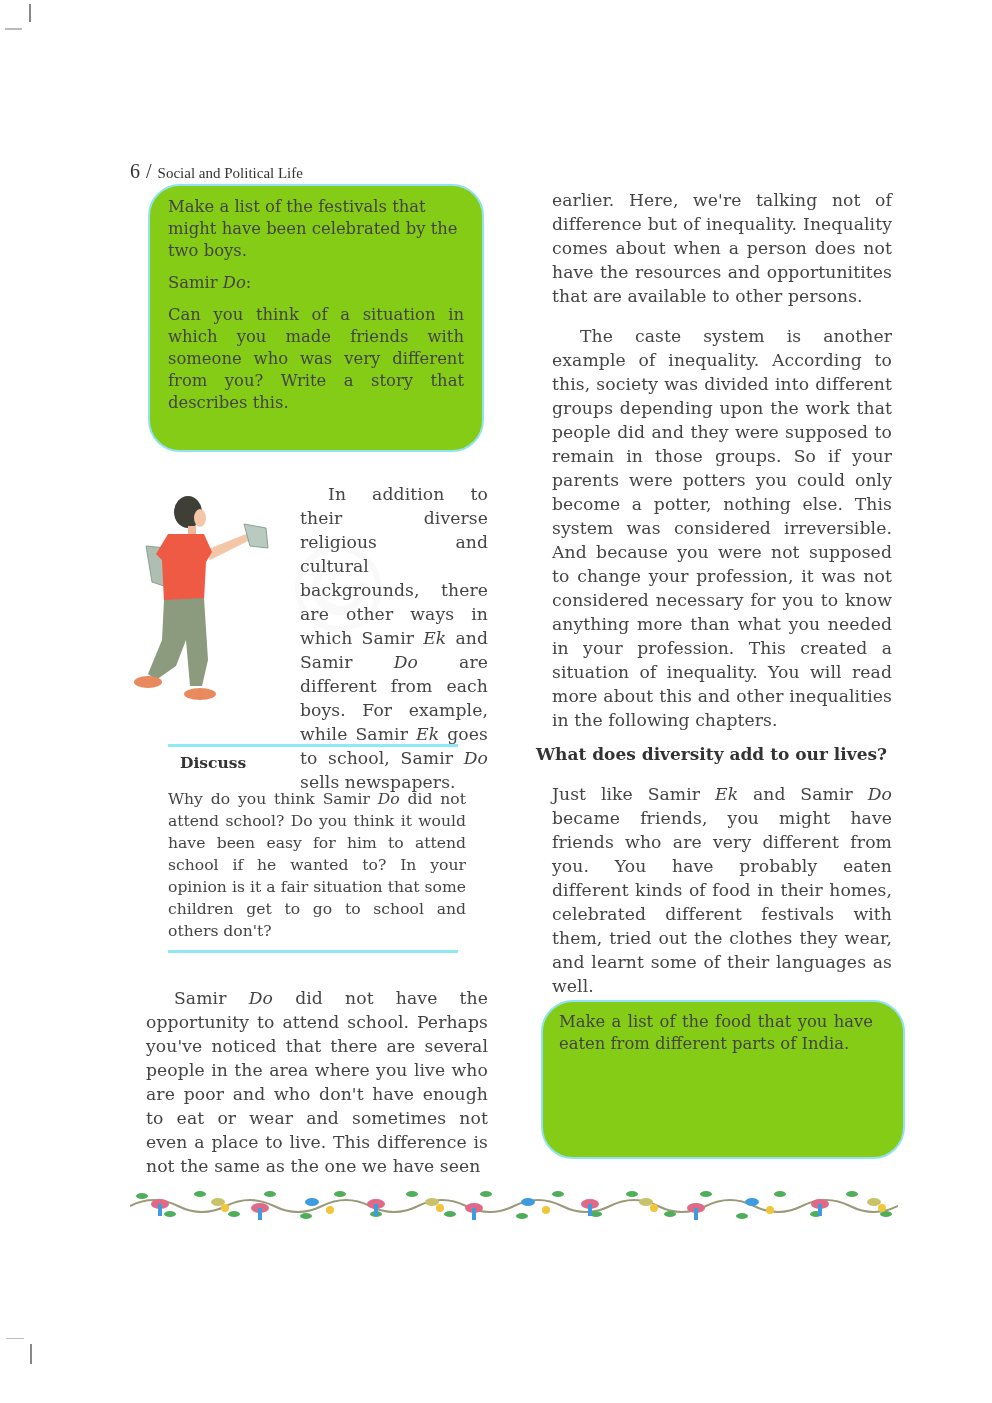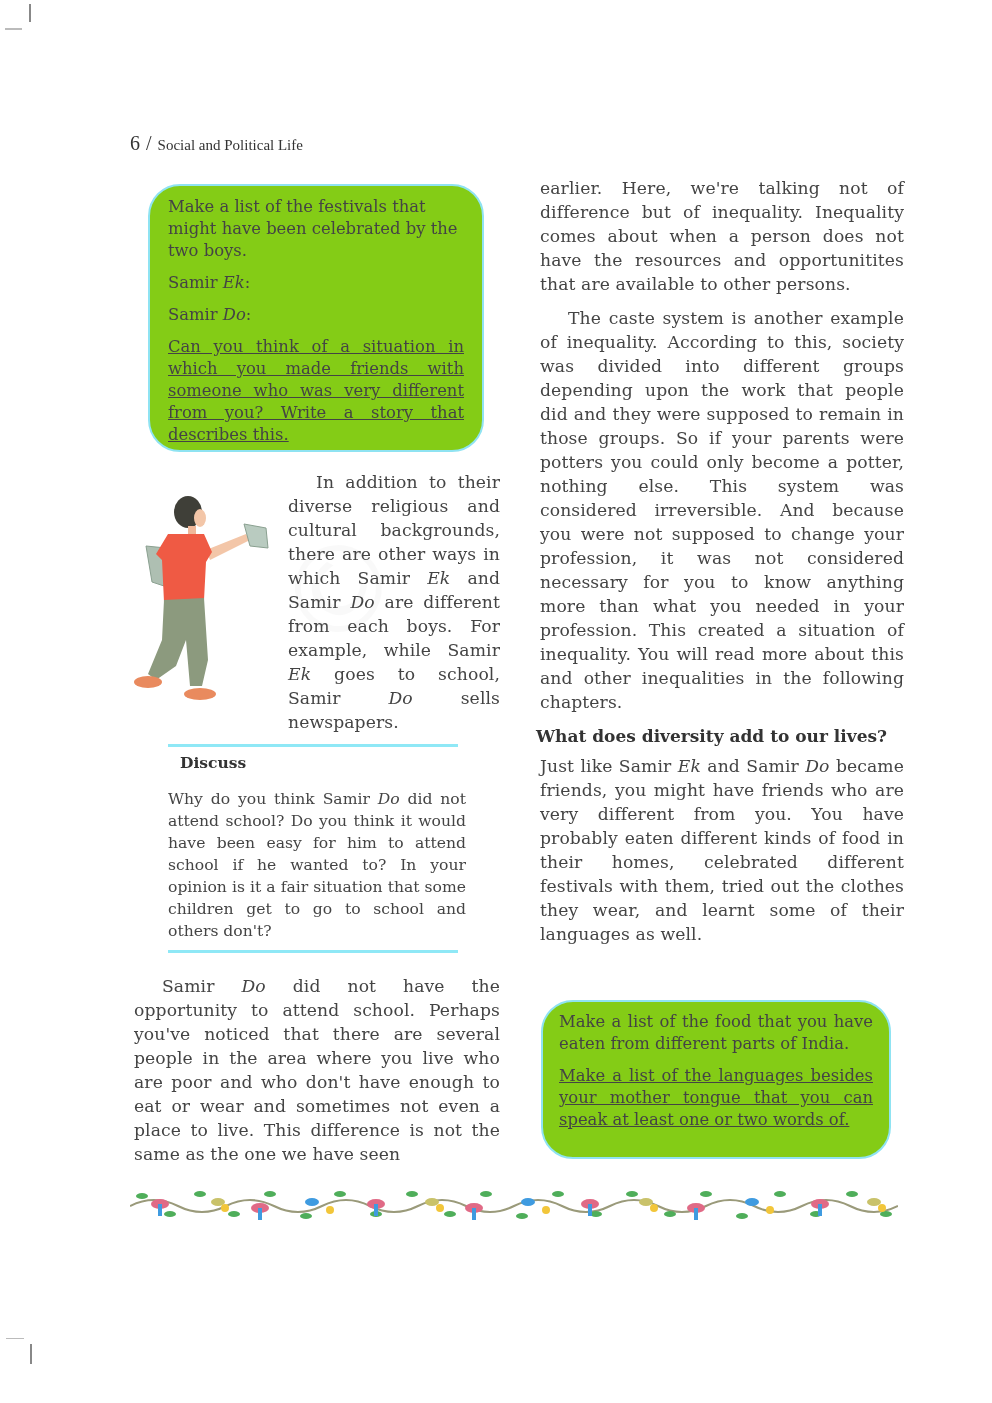--- a/index.html
+++ b/index.html
@@ -1,30 +1,30 @@
 <!DOCTYPE html>
 <html><head>
 <meta charset="utf-8">
 <style>
   html, body { margin: 0; padding: 0; background: #ffffff; }
   body { width: 992px; height: 1403px; position: relative; overflow: hidden;
          font-family: "DejaVu Serif", "Liberation Serif", serif; color: #444; }
   .crop { position: absolute; background: #888; }
-  .page-header { position: absolute; left: 130px; top: 132px; font-family: "Liberation Serif", serif; color: #333; }
+  .page-header { position: absolute; left: 130px; top: 160px; font-family: "Liberation Serif", serif; color: #333; }
   .page-header .num { font-size: 20px; }
   .page-header .slash { font-size: 20px; margin: 0 6px; }
   .page-header .title { font-size: 15px; }
   .col-right { position: absolute; left: 536px; top: 172px; width: 372px; }
-  .txt { font-size: 17.2px; line-height: 24px; text-align: justify; margin: 4px; letter-spacing: 0.1px; }
+  .txt { font-size: 17.2px; line-height: 24px; text-align: justify; margin: 16px; letter-spacing: 0.1px; }
   .txt.indent { text-indent: 28px; }
   .callout { border: 2px solid #8fe3f2; background: #84cc16; border-radius: 32px; }
   .callout p { font-size: 16.4px; line-height: 22px; margin: 0 0 10px 0; text-align: justify; }
-  .callout p:last-child { margin-bottom: 0; text-decoration: underline; }
+  .callout p:last-child { margin-bottom: 0; }
   .callout-1 { position: absolute; left: 148px; top: 184px; width: 296px; padding: 10px 18px 6px 18px; height: 248px; }
-  .callout-2 { position: absolute; left: 541px; top: 1000px; width: 314px; padding: 9px 16px 8px 16px; height: 138px; }
+  .callout-2 { position: absolute; left: 541px; top: 1000px; width: 314px; padding: 9px 30px 8px 16px; height: 138px; }
   .boy { position: absolute; left: 126px; top: 490px; width: 150px; height: 216px; }
   .intro { position: absolute; left: 284px; top: 466px; width: 220px; }
   .discuss { position: absolute; left: 168px; top: 744px; width: 298px; }
   .discuss .rule { height: 3px; background: #8fe8f6; width: 290px; }
   .discuss h4 { font-family: "DejaVu Serif", serif; font-weight: bold; font-size: 15.5px; margin: 6px 0 4px 12px; color: #333; }
   .discuss p { font-size: 15.6px; line-height: 22px; margin: 16px 0 8px 0; text-align: justify; }
   .para-left2 { position: absolute; left: 130px; top: 970px; width: 374px; }
   .heading { font-family: "DejaVu Serif", serif; font-weight: bold; font-size: 17px; line-height: 24px; margin: 0; color: #333; text-align: justify; }
   .border { position: absolute; left: 130px; top: 1180px; width: 768px; height: 46px; }
   .watermark { position: absolute; left: 280px; top: 520px; font-size: 120px; color: rgba(0,0,0,0.025); transform: rotate(-60deg); font-family: "DejaVu Sans", sans-serif; pointer-events: none; }
@@ -39,21 +39,20 @@
 <div class="crop" style="left:30px;top:1344px;width:2px;height:20px;"></div>
 
 <div class="watermark">©</div>
 
 <div class="page-header">
   <span class="num">6</span><span class="slash">/</span><span class="title">Social and Political Life</span>
 </div>
 
 <div class="callout callout-1">
   <p style="text-align:left;">Make a list of the festivals that might have been celebrated by the two boys.</p>
-  <p><span>Samir </span><i>Ek</i><span>:</span></p>
   <p><span>Samir </span><i>Do</i><span>:</span></p>
   <p>Can you think of a situation in which you made friends with someone who was very different from you?  Write a story that describes this.</p>
 </div>
 
 <svg class="boy" viewBox="0 0 150 216">
 
   <ellipse cx="62" cy="22" rx="14" ry="16" fill="#3f3f38"></ellipse>
 
   <ellipse cx="74" cy="28" rx="6" ry="9" fill="#f3c6a8"></ellipse>
   <rect x="62" y="36" width="8" height="8" fill="#f0b89a"></rect>
@@ -89,21 +88,20 @@
 
 <div class="col-right">
   <p class="txt" style="margin-bottom:10px;">earlier. Here, we're talking not of difference but of inequality. Inequality comes about when a person does not have the resources and opportunitites that are available to other persons.</p>
   <p class="txt indent" style="margin-bottom:10px;">The caste system is another example of inequality. According to this, society was divided into different groups depending upon the work that people did and they were supposed to remain in those groups. So if your parents were potters you could only become a potter, nothing else. This system was considered irreversible. And because you were not supposed to change your profession, it was not considered necessary for you to know anything more than what you needed in your profession. This created a situation of inequality. You will read more about this and other inequalities in the following chapters.</p>
   <h3 class="heading" style="margin-bottom:6px;">What does diversity add to our lives?</h3>
   <p class="txt"><span>Just like Samir </span><i>Ek</i><span> and Samir </span><i>Do</i><span> became friends, you might have friends who are very different from you. You have probably eaten different kinds of food in their homes, celebrated different festivals with them, tried out the clothes they wear, and learnt some of their languages as well.</span></p>
 </div>
 
 <div class="callout callout-2">
   <p>Make a list of the food that you have eaten from different parts of India.</p>
-  <p>Make a list of the languages besides your mother tongue that you can speak at least one or two words of.</p>
 </div>
 
 <svg class="border" viewBox="0 0 768 46" preserveAspectRatio="none">
   <path d="M0 26 Q24 14 48 26 T96 26 T144 26 T192 26 T240 26 T288 26 T336 26 T384 26 T432 26 T480 26 T528 26 T576 26 T624 26 T672 26 T720 26 T768 26" stroke="#9a9a7a" stroke-width="2" fill="none"></path>
   <g fill="#4fae5a">
     <ellipse cx="12" cy="16" rx="6" ry="3"></ellipse>
       <ellipse cx="40" cy="34" rx="6" ry="3"></ellipse>
       <ellipse cx="70" cy="14" rx="6" ry="3"></ellipse>
     <ellipse cx="104" cy="34" rx="6" ry="3"></ellipse>
       <ellipse cx="140" cy="14" rx="6" ry="3"></ellipse>

